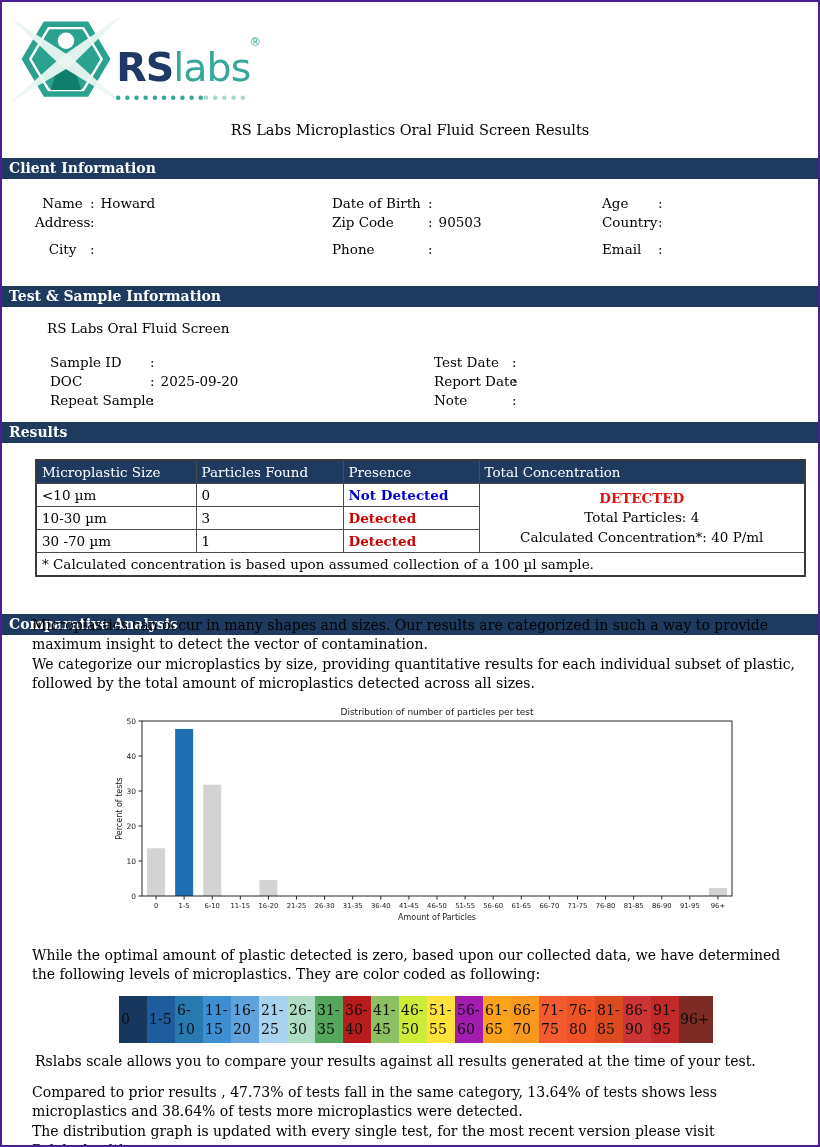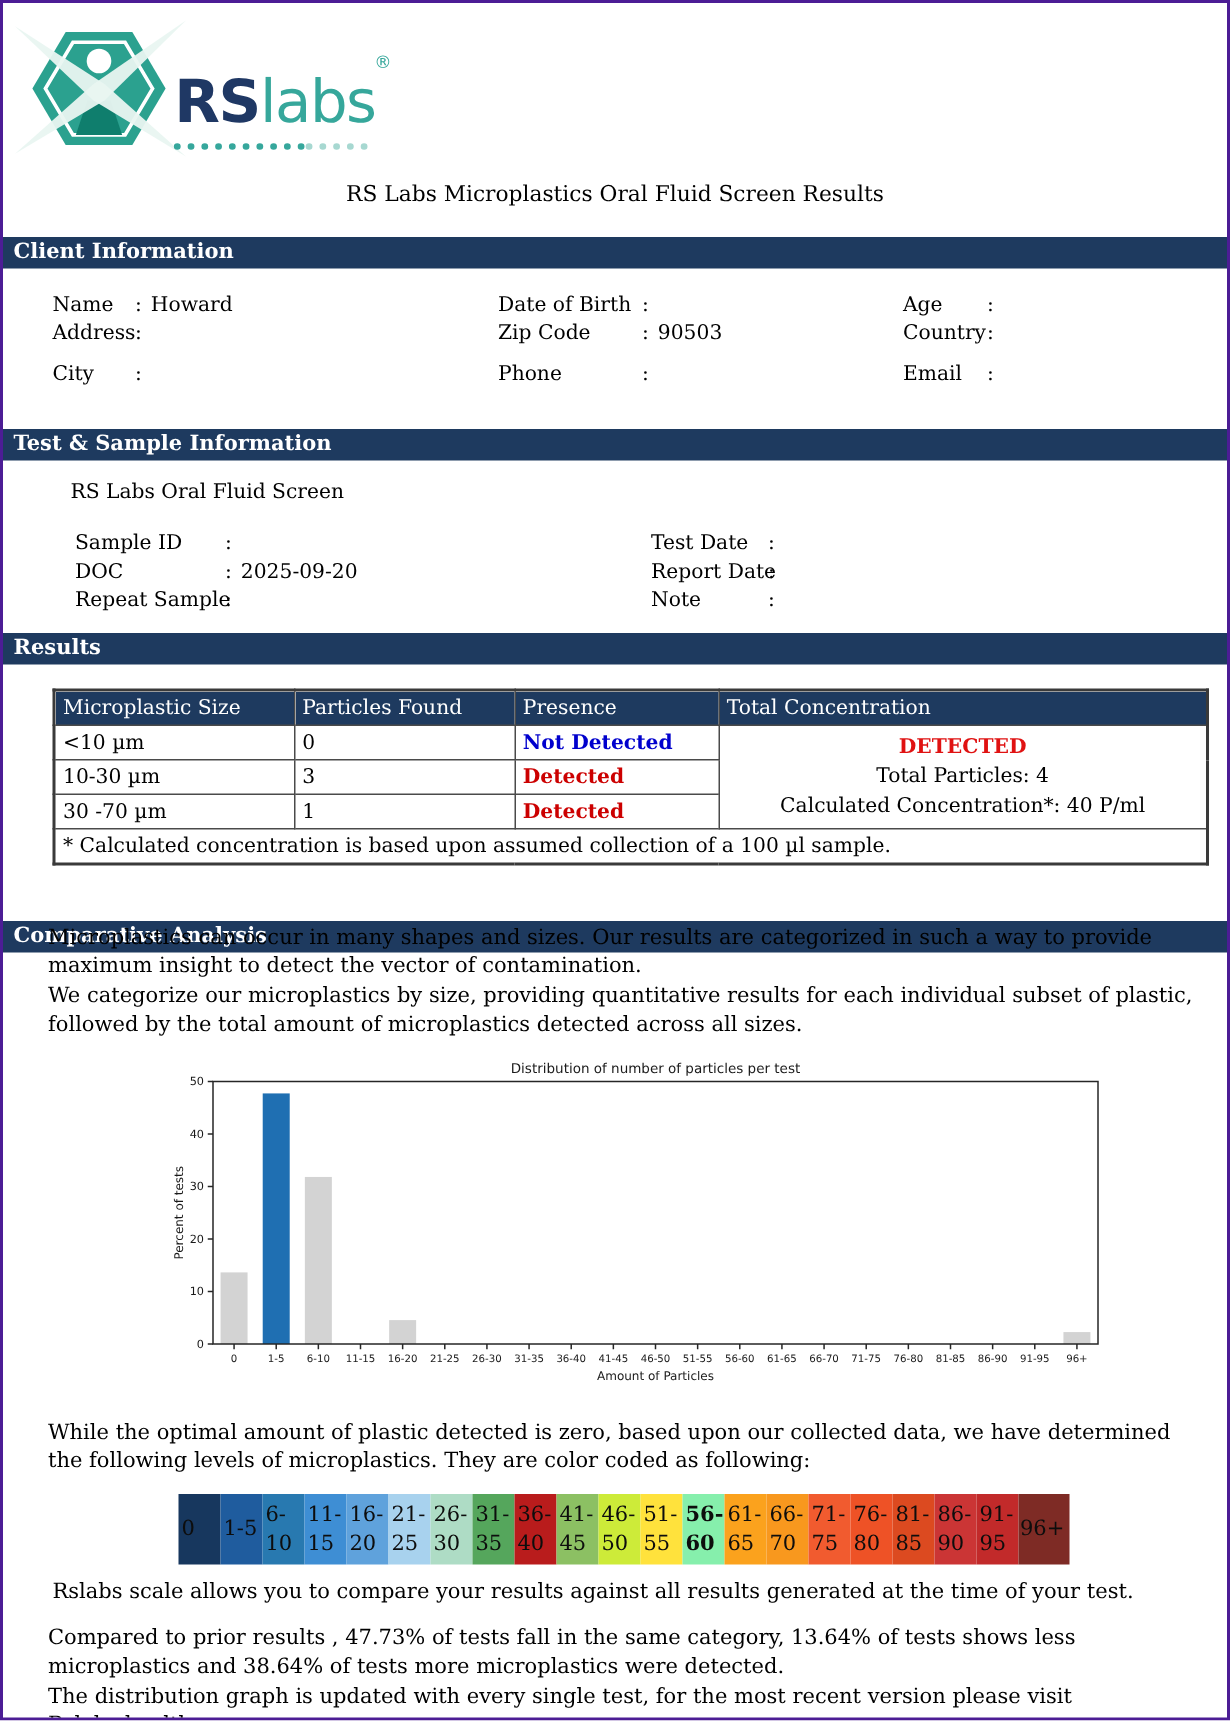--- a/index.html
+++ b/index.html
@@ -8,21 +8,21 @@
         font-family:"DejaVu Serif","Liberation Serif",serif;}
   .bar{position:absolute;left:0;width:818px;height:21px;background:#1E3A5F;color:#fff;
        font-weight:bold;font-size:14px;line-height:21px;padding-left:7px;box-sizing:border-box;}
   .doc-title{position:absolute;top:120px;left:0;width:100%;text-align:center;font-size:14.5px;}
   .fieldcol{position:absolute;font-size:13.5px;}
   .frow{height:19px;line-height:19px;white-space:nowrap;}
   .frow.gap{margin-top:8px;}
   .fl{display:inline-block;}
   .fc::before{content":";content:":";}
   .fv{margin-left:6px;}
-  .c1{top:192px;left:33px;} .c1 .fl{width:55px;}
+  .c1{top:192px;left:33px;} .c1 .fl{width:55px;text-align:center;}
   .c2{top:192px;left:330px;} .c2 .fl{width:96px;}
   .c3{top:192px;left:600px;} .c3 .fl{width:56px;}
   .test-name{position:absolute;top:318px;left:33px;font-size:13.5px;margin-left:12px;}
   .t1{top:351px;left:48px;} .t1 .fl{width:100px;}
   .t2{top:351px;left:432px;} .t2 .fl{width:78px;}
   table.results{position:absolute;top:457px;left:33px;width:771px;border-collapse:collapse;
         font-size:13.5px;border:2px solid #3a3a3a;table-layout:fixed;}
   table.results th,table.results td{border:1px solid #4a4a4a;padding:1px 5px;height:20px;
         overflow:hidden;white-space:nowrap;}
   table.results th{background:#1E3A5F;color:#fff;font-weight:normal;text-align:left;}
@@ -224,21 +224,21 @@
       <div class="scale-cell" style="background: rgb(85, 166, 92);">31-
 35</div>
       <div class="scale-cell" style="background: #b91c1c;">36-
 40</div>
       <div class="scale-cell" style="background: rgb(140, 192, 99);">41-
 45</div>
       <div class="scale-cell" style="background: rgb(205, 235, 57);">46-
 50</div>
       <div class="scale-cell" style="background: rgb(255, 226, 60);">51-
 55</div>
-      <div class="scale-cell" style="background: #86efac; font-weight: bold;">56-
+      <div class="scale-cell" style="background: #a21caf;">56-
 60</div>
       <div class="scale-cell" style="background: rgb(251, 162, 29);">61-
 65</div>
       <div class="scale-cell" style="background: rgb(248, 152, 30);">66-
 70</div>
       <div class="scale-cell" style="background: rgb(241, 91, 47);">71-
 75</div>
       <div class="scale-cell" style="background: rgb(238, 82, 38);">76-
 80</div>
       <div class="scale-cell" style="background: rgb(220, 74, 32);">81-

